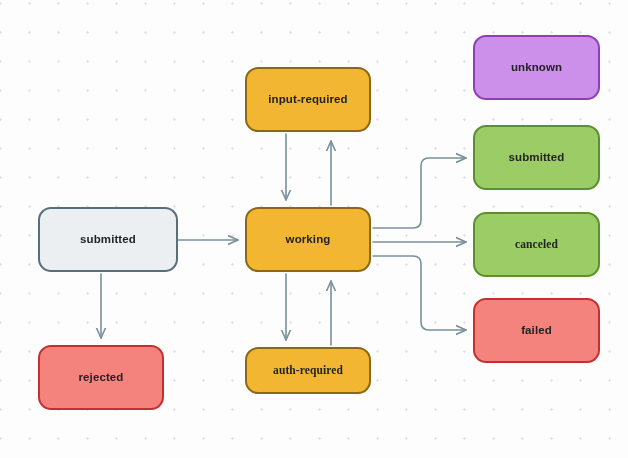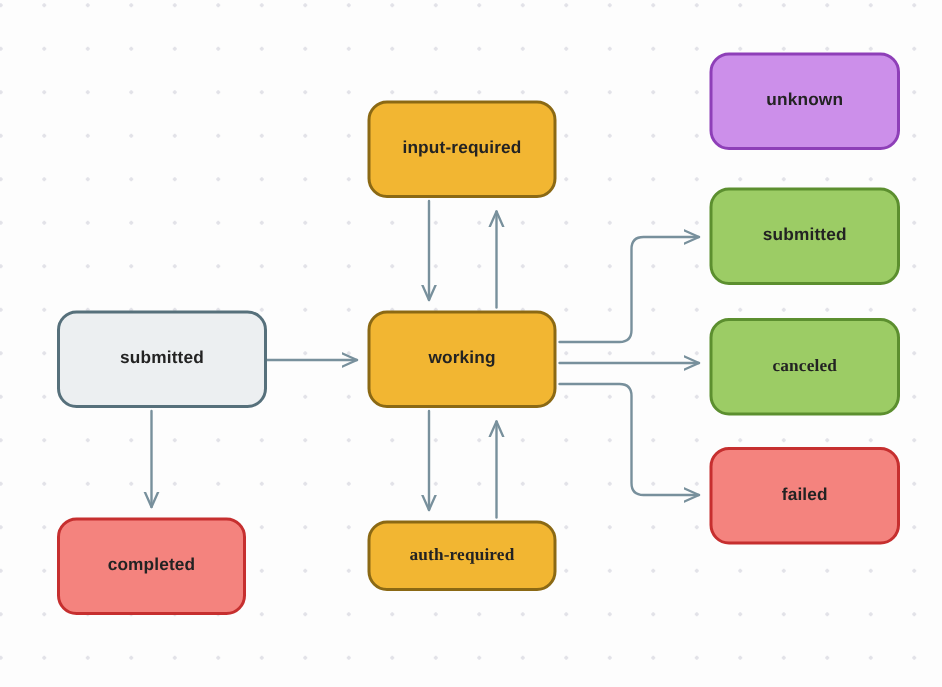--- a/index.html
+++ b/index.html
@@ -94,21 +94,21 @@
 
       <path d="M 373 256 L 413 256 Q 421 256 421 264 L 421 322 Q 421 330 429 330 L 466 330" marker-end="url(#arrow)"></path>
     </g>
   </svg>
 
   <div class="node n-gray" style="left:38px; top:207px; width:140px; height:65px;">
     <span class="node-label">submitted</span>
   </div>
 
   <div class="node n-red" style="left:38px; top:345px; width:126px; height:65px;">
-    <span class="node-label">completed</span>
+    <span class="node-label">rejected</span>
   </div>
 
   <div class="node n-orange" style="left:245px; top:207px; width:126px; height:65px;">
     <span class="node-label">working</span>
   </div>
 
   <div class="node n-orange" style="left:245px; top:67px; width:126px; height:65px;">
     <span class="node-label">input-required</span>
   </div>
 

